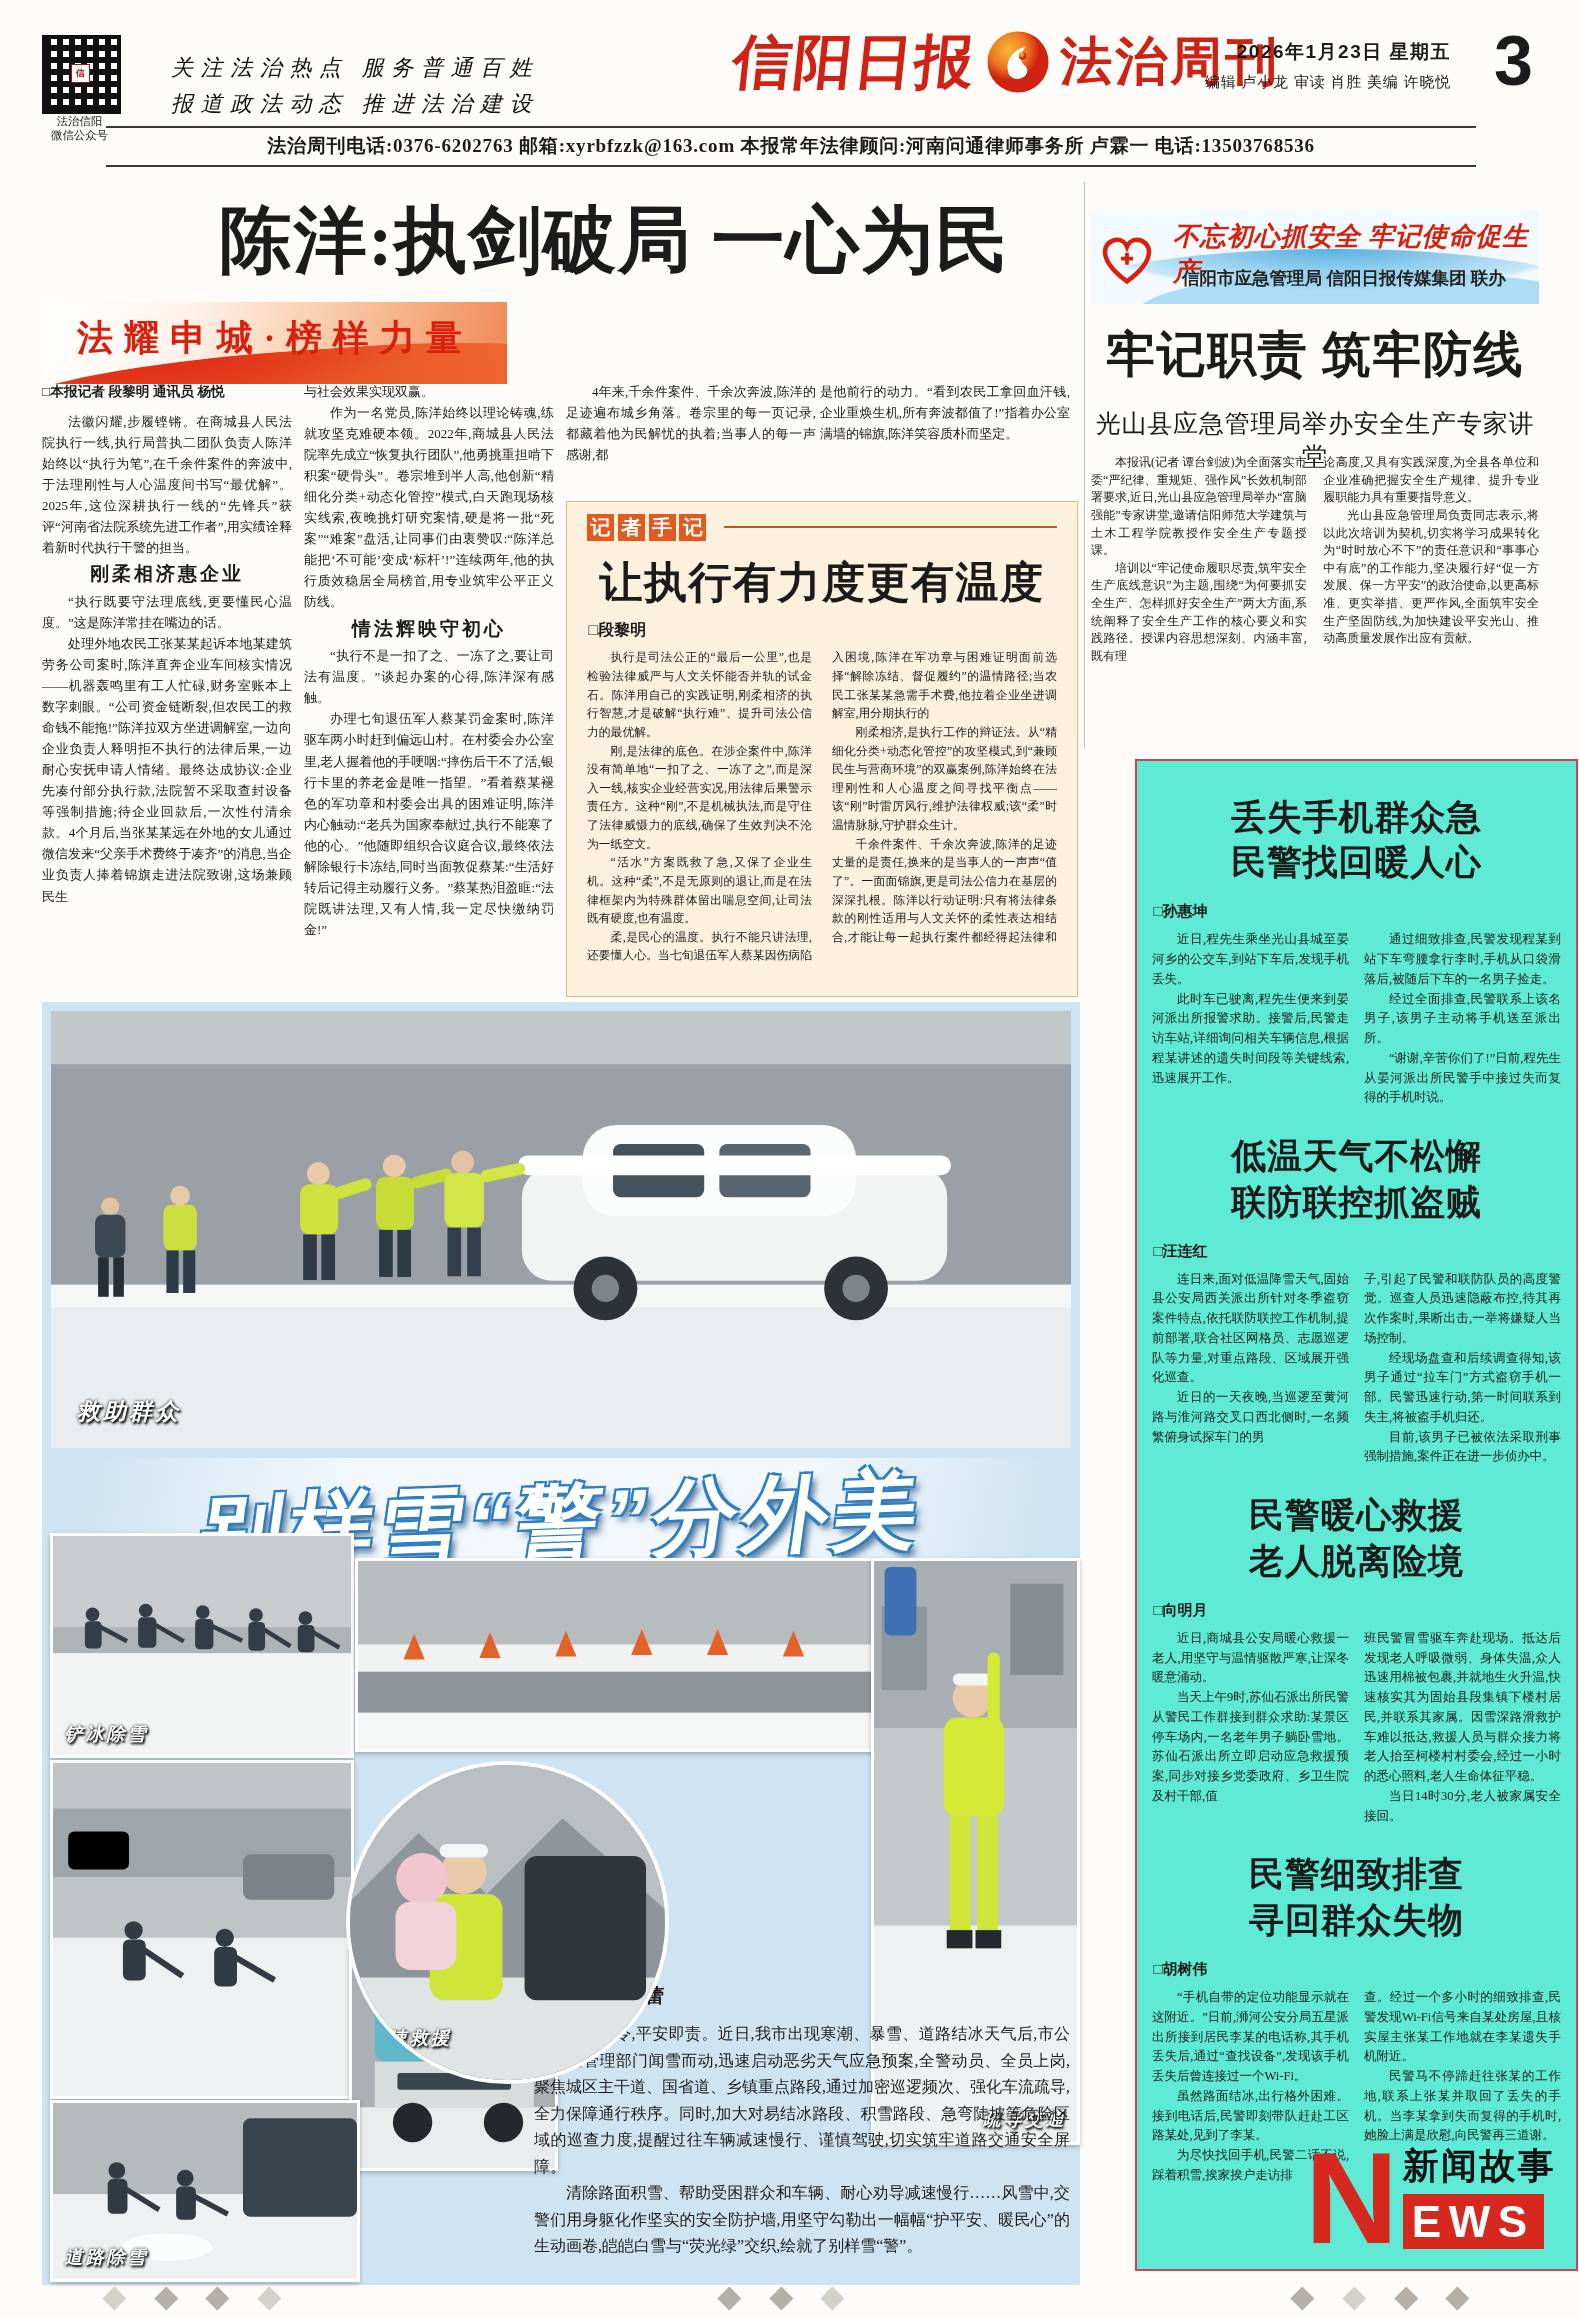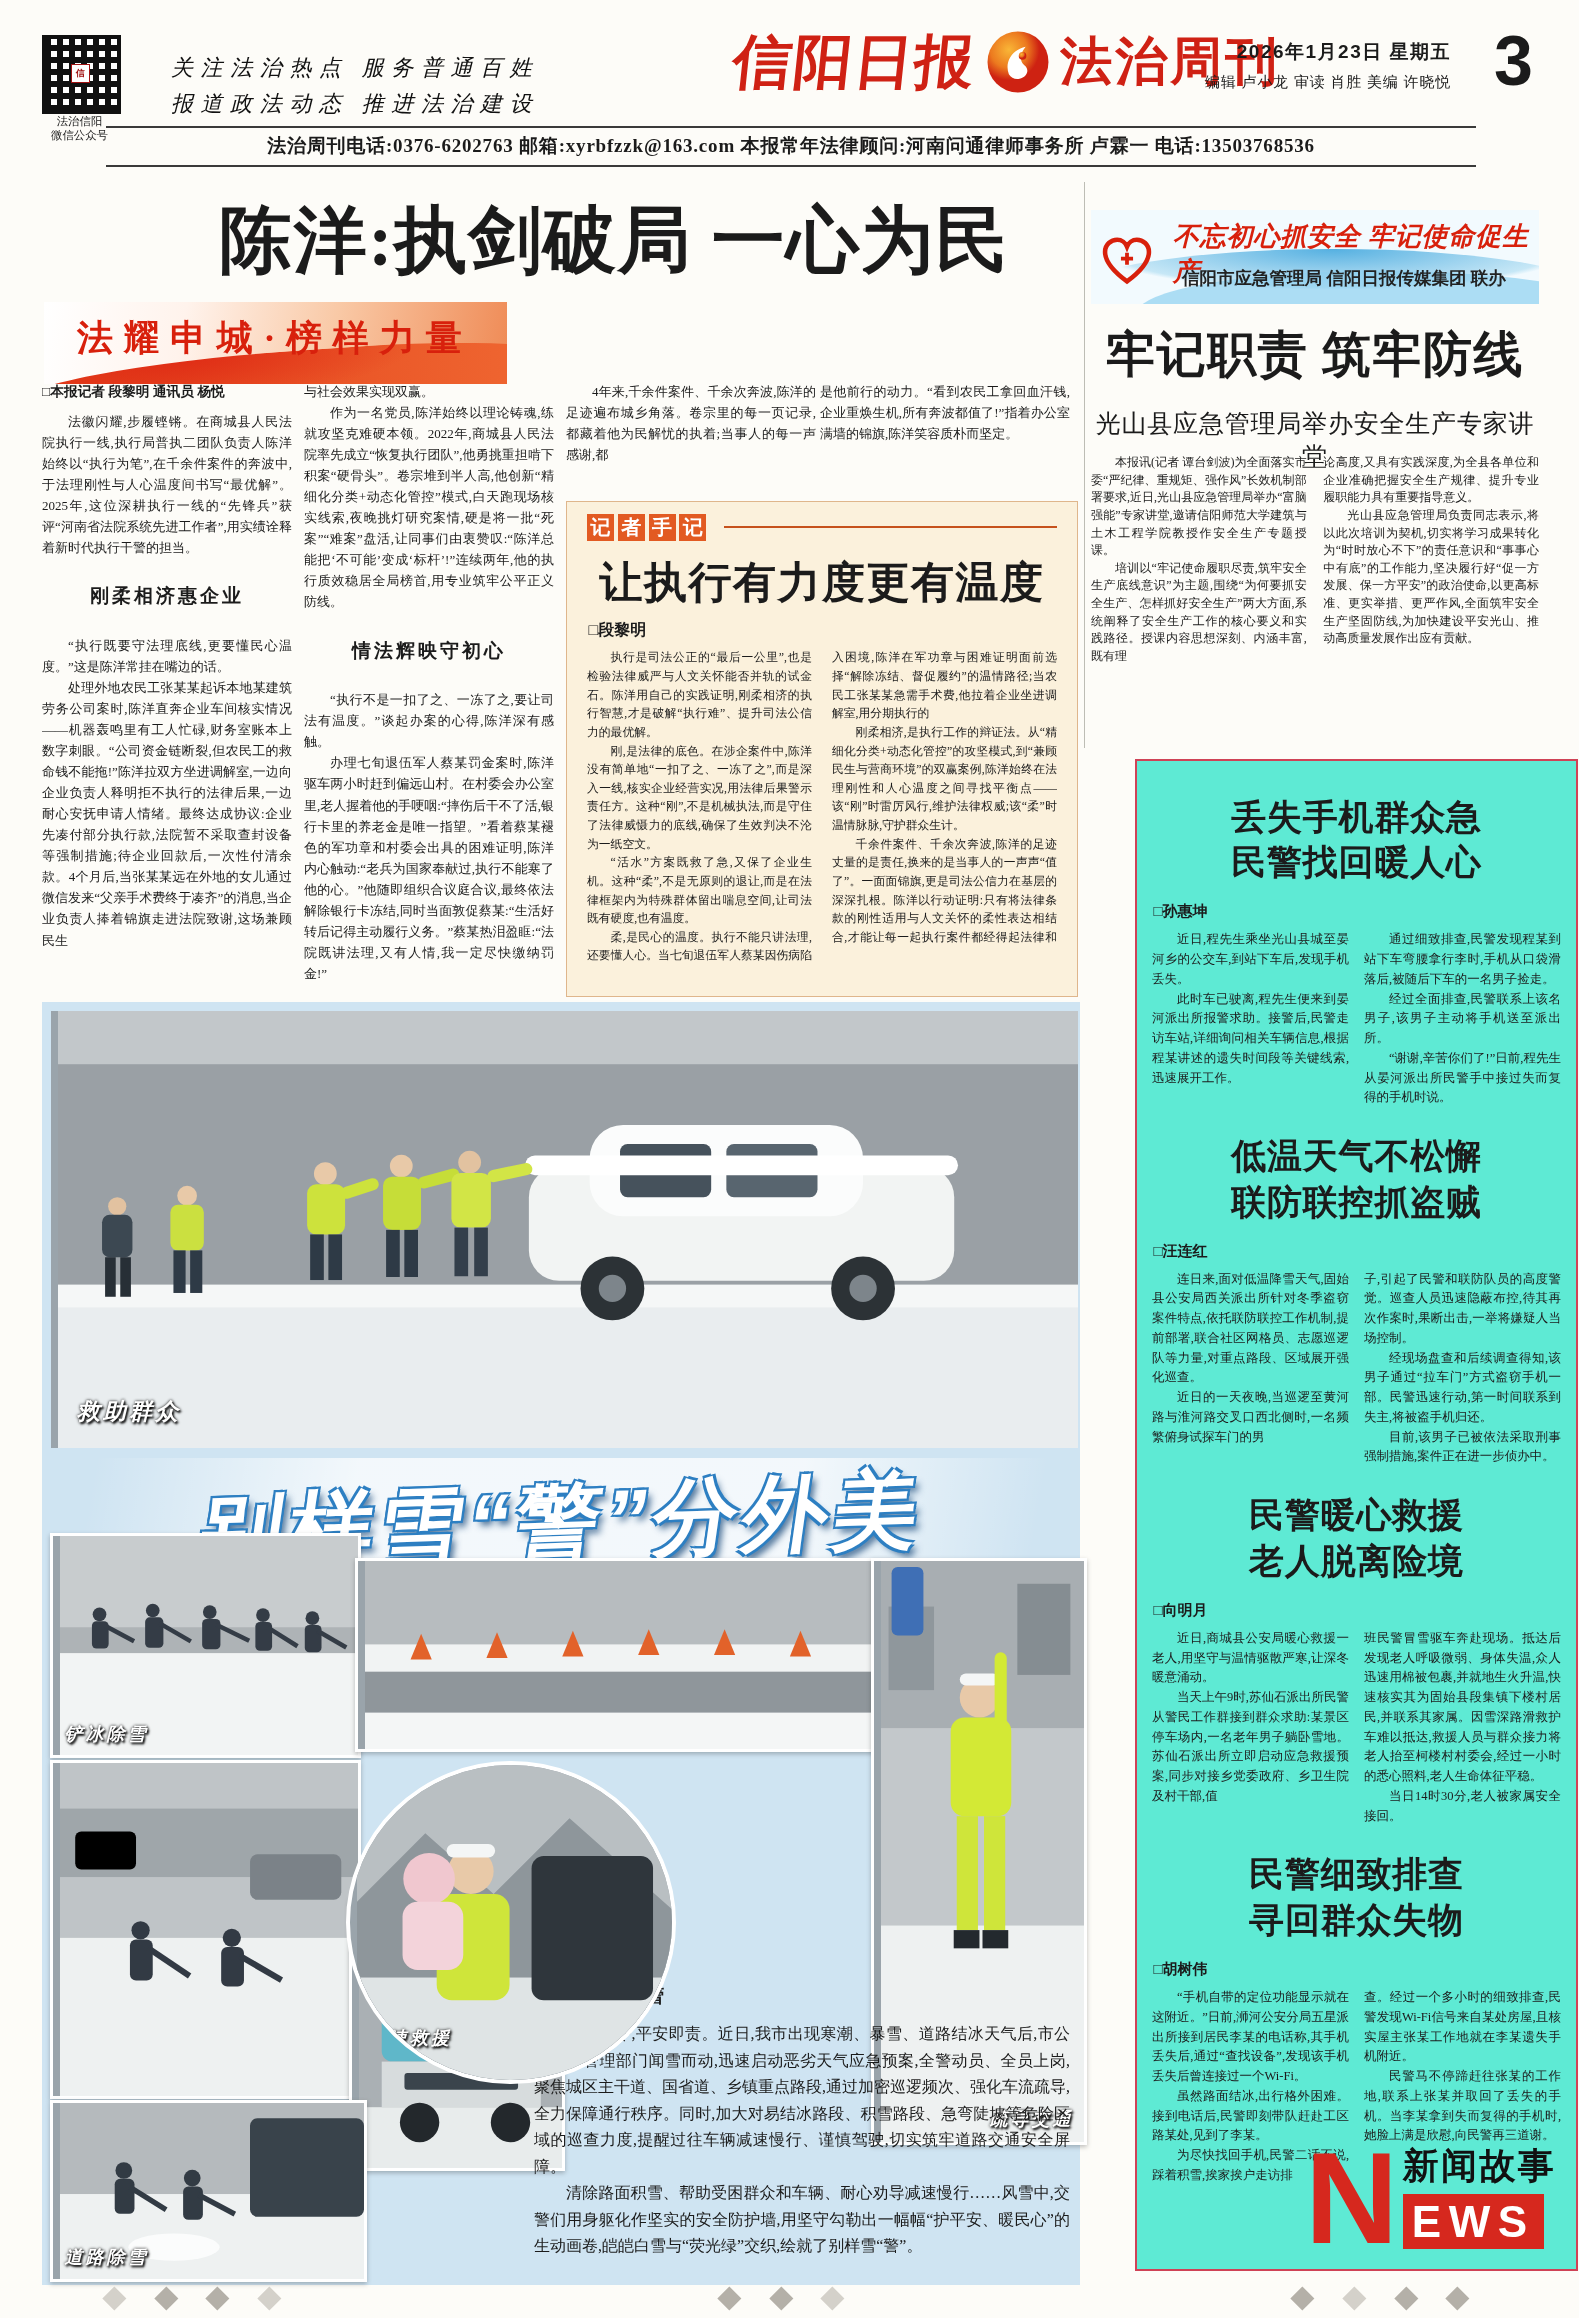--- a/index.html
+++ b/index.html
@@ -33,39 +33,39 @@
   .ribbon::after{content:"";position:absolute;left:-30px;bottom:-35px;width:562px;height:68px;background:
       radial-gradient(60% 100% at 30% 0%,rgba(222,40,20,.85),rgba(222,40,20,0) 70%),
       linear-gradient(90deg,#e23a17,#f06a33);transform:rotate(-4deg);border-radius:50% 40% 0 0;}
   .ribbon-text{position:relative;z-index:2;margin:12px 0 0 33px;font-size:36px;font-weight:900;color:#d8200c;letter-spacing:10.6px;}
   
   .cols{position:absolute;left:42px;top:381px;width:1037px;height:616px;display:flex;gap:12px;}
   .ncol{width:250px;height:100%;overflow:hidden;font-size:13px;line-height:1.62;text-align:justify;}
   .ncol p{margin:0;text-indent:2em;}
   .ncol p.noindent{text-indent:0;}
   .byline-main{font-weight:bold;font-size:13.7px;text-indent:0 !important;margin-bottom:7.6px !important;}
-  .subhead{font-weight:900;font-size:19px;text-align:center;text-indent:0 !important;margin:23px 0 !important;letter-spacing:3px;}
+  .subhead{font-weight:900;font-size:19px;text-align:center;text-indent:0 !important;margin:1px 0 !important;letter-spacing:3px;}
   .col34{width:512px;display:flex;flex-direction:column;}
   .topline{display:flex;gap:4px;height:112px;overflow:hidden;}
   .topline .half{width:250px;font-size:13px;line-height:1.62;text-align:justify;overflow:hidden;}
   .topline .half p{margin:0;text-indent:2em;}
   .topline .half p.noindent{text-indent:0;}
   
   .notesbox{margin-top:7.6px;flex:1;border:1.5px solid #dfb68c;background:#fbf1dc;padding:12px 20px;position:relative;overflow:hidden;}
   .notes-labelrow{display:flex;align-items:center;gap:4.6px;}
   .notes-label span{display:inline-block;width:27px;height:27px;background:#e25a22;color:#fff;font-size:20px;font-weight:900;
       text-align:center;line-height:27px;margin-right:3.8px;}
   .notes-rule{flex:1;height:2.3px;background:#c6521d;margin-left:9px;}
   .notes-title{text-align:center;font-size:43px;font-weight:900;margin:13.7px 0 7.6px 0;letter-spacing:1.5px;}
   .notes-byline{font-weight:bold;font-size:16px;margin:3px 0 7.6px 1.5px;}
   .notes-body{column-count:2;column-gap:20px;font-size:11.8px;line-height:1.58;text-align:justify;height:333px;overflow:hidden;}
   .notes-body p{margin:0;text-indent:2em;}
   
   .panel{position:absolute;left:42px;top:1002px;width:1038px;height:1283px;background:#cfe4f2;}
-  .photo{position:absolute;background:#9aa4ab;overflow:hidden;padding-left:7px;}
+  .photo{position:absolute;background:#9aa4ab;overflow:hidden;}
   .photo.framed{border:3.8px solid #fff;box-shadow:0 1.5px 4.6px rgba(0,0,0,.25);}
   .photo svg{display:block;width:100%;height:100%;}
   .pcap{position:absolute;color:#fff;font-size:23px;font-weight:bold;font-style:italic;letter-spacing:3px;
       text-shadow:0 0 3px #000,1.5px 1.5px 2.3px #000;}
   .bigphoto{left:9px;top:9px;width:1020px;height:437px;}
   .snowbanner{position:absolute;left:0;top:456px;width:100%;height:129px;display:flex;align-items:center;justify-content:center;
       background:linear-gradient(100deg,rgba(255,255,255,0) 5%,rgba(255,255,255,.75) 30%,rgba(255,255,255,.75) 72%,rgba(255,255,255,0) 95%);}
   .snowbanner .btxt{font-size:85px;font-weight:900;color:#fff;transform:skewX(-10deg) rotate(-2deg);letter-spacing:4.6px;
       font-family:"Liberation Sans",sans-serif;
       text-shadow:2.3px 2.3px 0 #2d7fc2,-2.3px -2.3px 0 #2d7fc2,2.3px -2.3px 0 #2d7fc2,-2.3px 2.3px 0 #2d7fc2,5.3px 6px 7.6px rgba(21,70,120,.8);}

